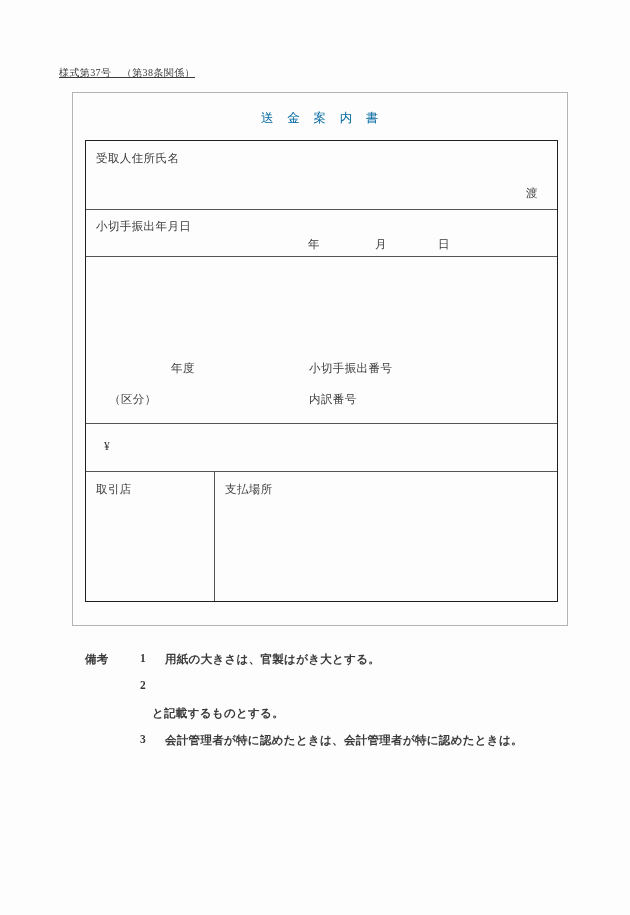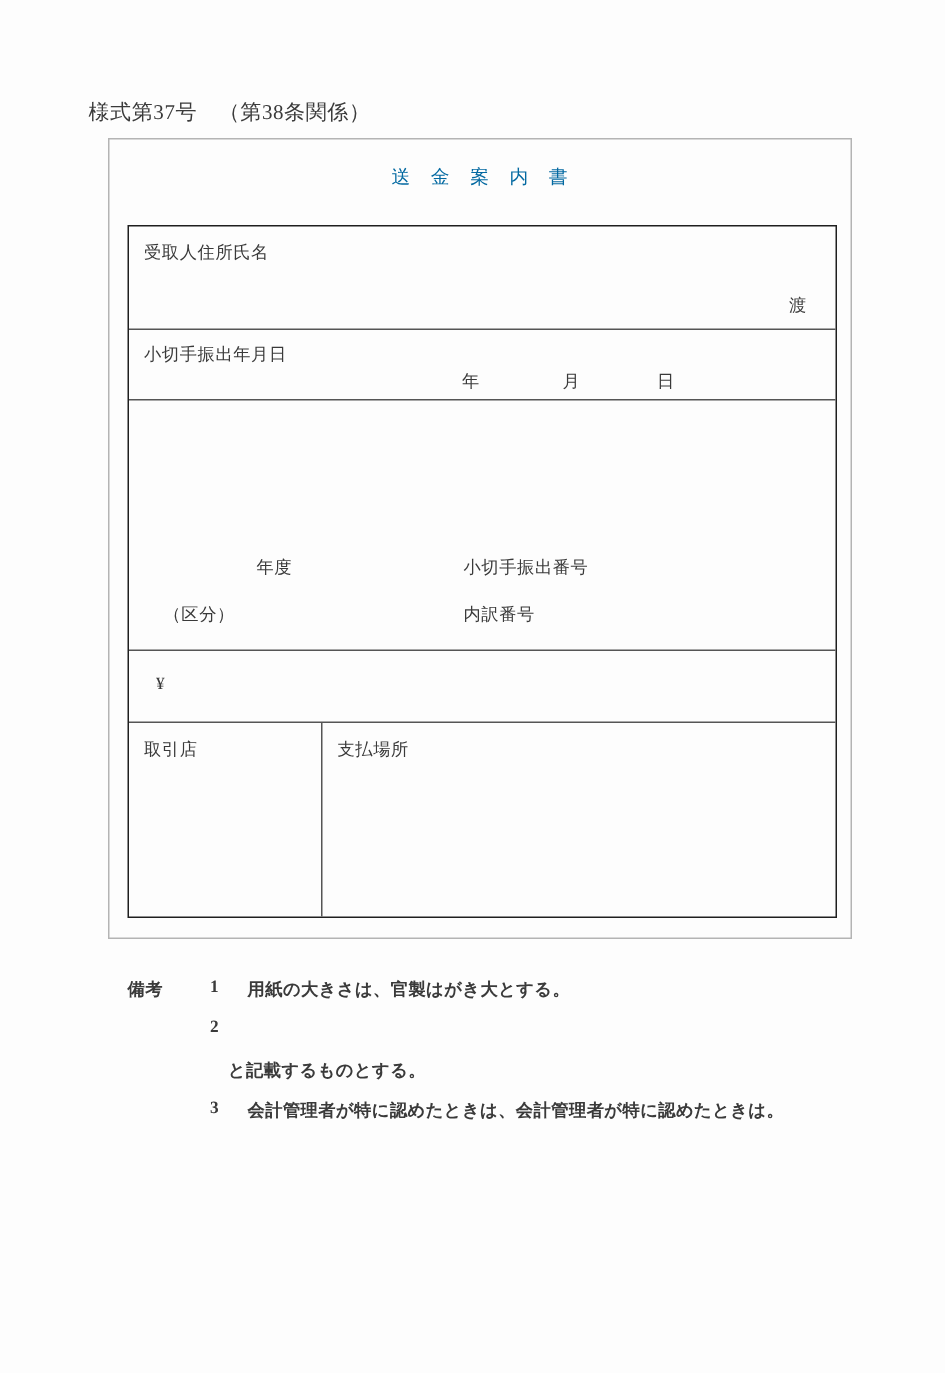--- a/index.html
+++ b/index.html
@@ -14,24 +14,25 @@
     color: #333333;
     position: relative;
     overflow: hidden;
   }
 
   
   #form-number {
     position: absolute;
     left: 59px;
     top: 66px;
-    font-size: 14px;
+    font-size: 10px;
     letter-spacing: 0.4px;
     white-space: nowrap;
     color: #3a3a3a;
+    text-decoration: underline;
   }
 
   
   #outer-frame {
     position: absolute;
     left: 72px;
     top: 92px;
     width: 496px;
     height: 534px;
     border: 1px solid #b4b4b4;
@@ -48,21 +49,21 @@
     text-align: center;
     font-size: 12.5px;
     letter-spacing: 0.6px;
     color: #0369a1;
   }
 
   
   #form-table {
     position: absolute;
     left: 85px;
-    top: 150px;
+    top: 140px;
     width: 473px;
     height: 462px;
     border: 1.6px solid #1f1f1f;
     box-sizing: border-box;
     padding-left: 46px;
   }
 
   .row {
     position: absolute;
     left: 0;

